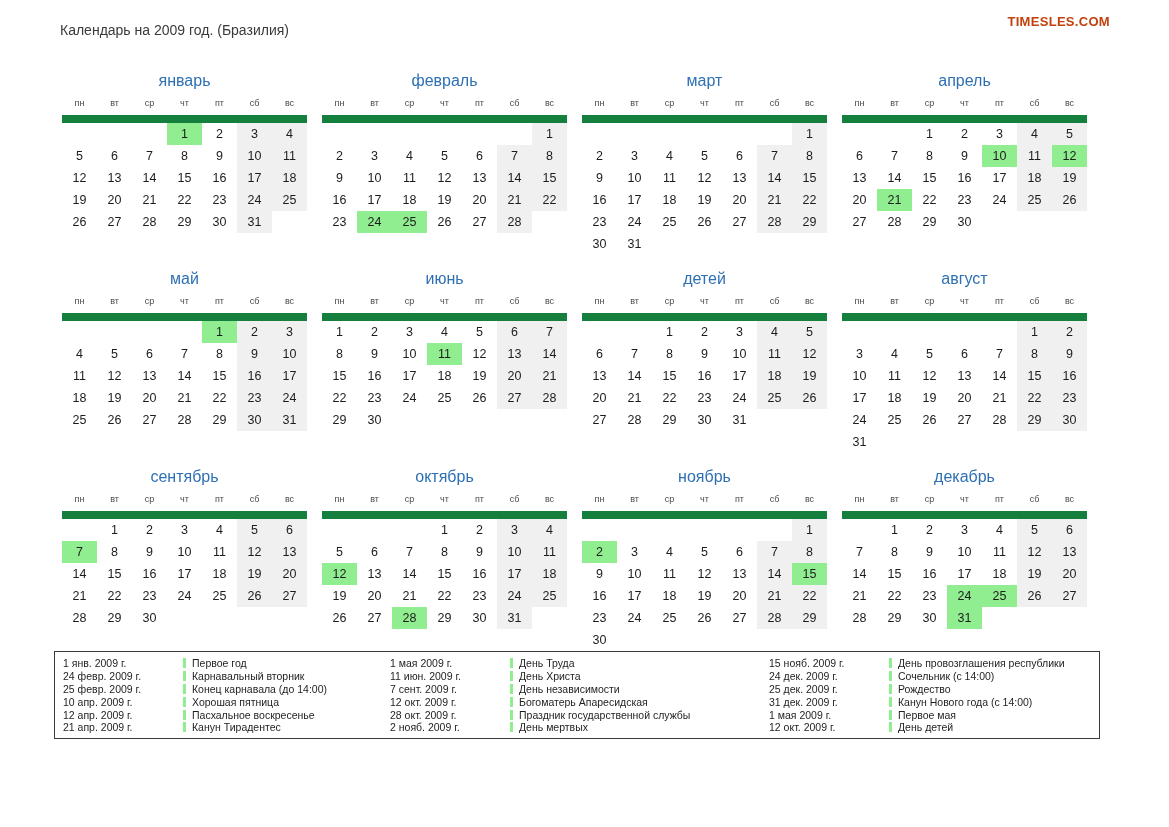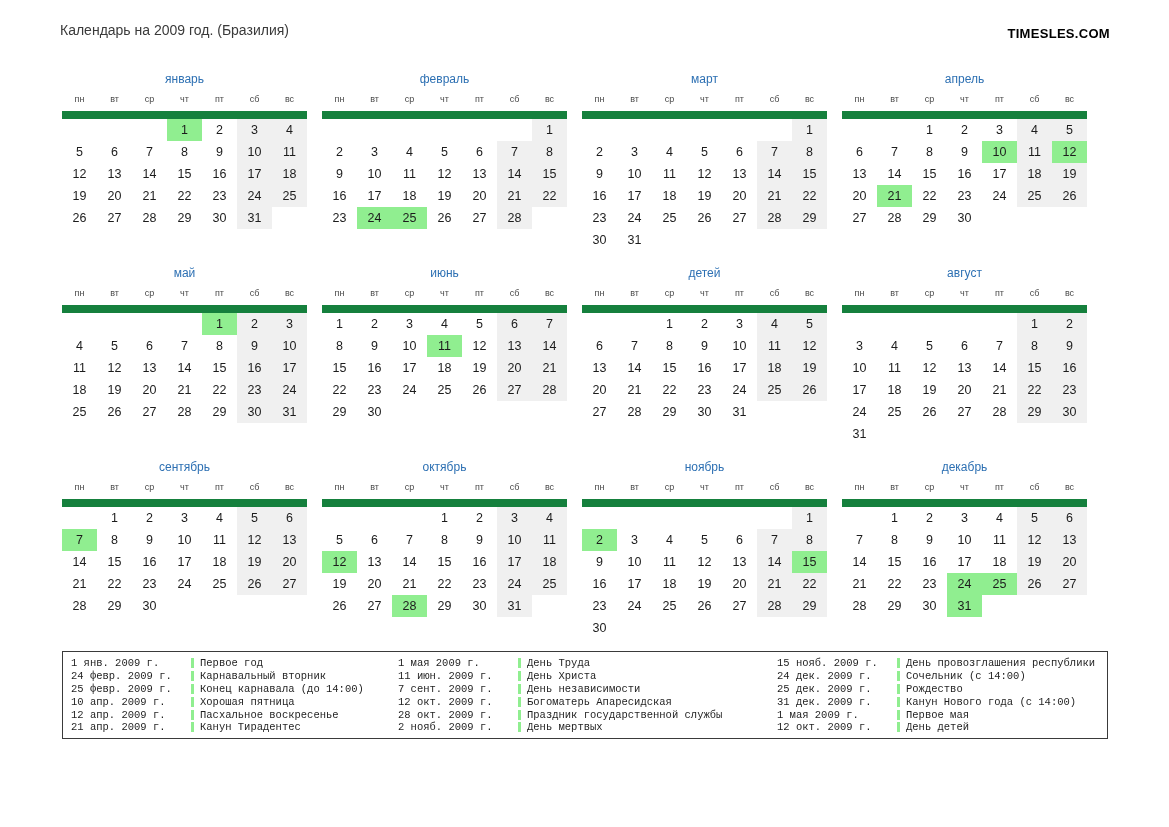--- a/index.html
+++ b/index.html
@@ -14,42 +14,42 @@
   .page { position: relative; width: 1169px; height: 827px; }
 
   .page-title {
     position: absolute;
     left: 60px; top: 22px;
     font-size: 14px;
     color: #3a3a3a;
   }
   .brand {
     position: absolute;
-    right: 59px; top: 26px;
+    right: 59px; top: 14px;
     font-size: 13px;
     font-weight: bold;
-    color: #000000;
+    color: #c2410c;
     letter-spacing: 0.3px;
     text-decoration: none;
     cursor: pointer;
   }
 
   .months-grid {
     position: absolute;
     left: 62px; top: 72px;
     display: grid;
     grid-template-columns: repeat(4, 247px);
     column-gap: 13px;
     row-gap: 15px;
   }
   .month { width: 247px; }
   .month-title {
     width: 245px;
     text-align: center;
-    font-size: 12px;
+    font-size: 16px;
     color: #2d70b3;
     margin-bottom: 4px;
   }
   table.cal { border-collapse: collapse; }
   table.cal thead { border-bottom: 8px solid #15803d; }
   table.cal th {
     width: 35px; height: 18px;
     padding: 0 0 3px 0;
     font-size: 9px;
     font-weight: normal;
@@ -61,27 +61,26 @@
     padding: 0;
     text-align: center;
     font-size: 12.5px;
     color: #1c1c1c;
   }
   td.wknd { background: #f0f0f0; }
   td.hol  { background: #90ee90; }
 
   .legend {
     position: absolute;
-    left: 62px; top: 651px;
+    left: 54px; top: 651px;
     width: 1046px;
     box-sizing: border-box;
     border: 1px solid #3a3a3a;
     display: flex;
     padding: 5px 4px 4px 8px;
-    font-family: Liberation Mono, monospace;
   }
   .legend-col { display: flex; flex-direction: column; }
   .legend-col:nth-child(1) { width: 327px; }
   .legend-col:nth-child(2) { width: 355px; }
   .legend-col:nth-child(3) { flex: 1; margin-left: 24px; }
   .legend-row {
     display: flex;
     align-items: center;
     height: 12.8px;
     font-size: 10.5px;

